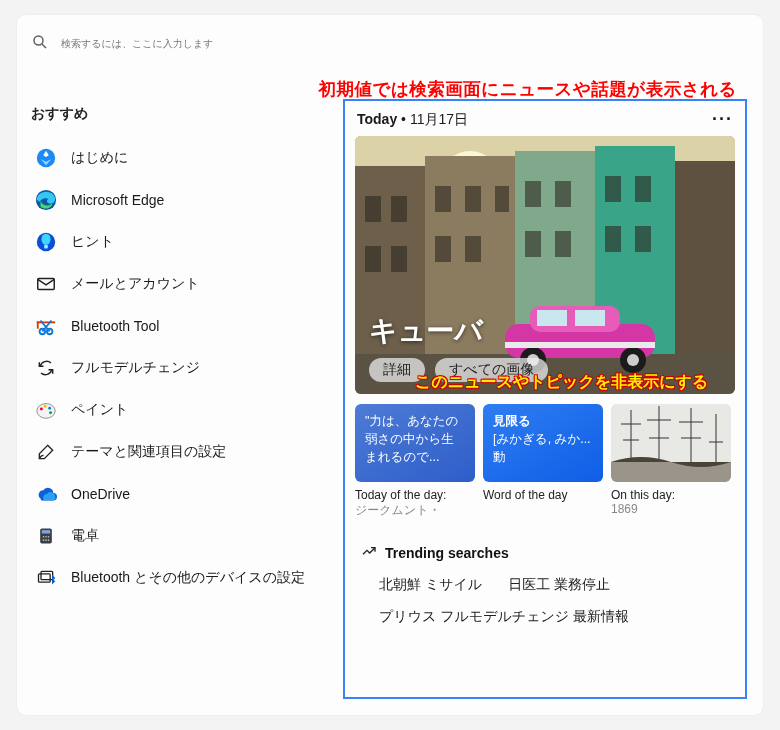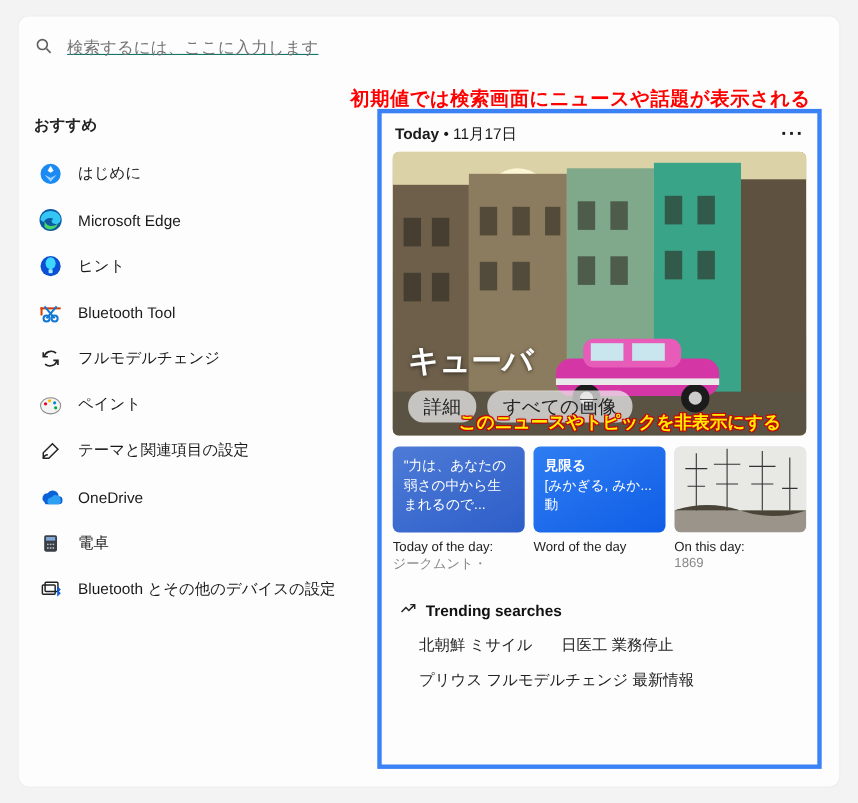--- a/index.html
+++ b/index.html
@@ -24,21 +24,21 @@
 
   .search-row {
     display: flex;
     align-items: center;
     padding: 18px 14px 8px 14px;
     gap: 12px;
   }
   .search-icon svg { width: 18px; height: 18px; stroke:#606060; }
   .search-input {
     border: none; outline: none; background: transparent;
-    font-size: 15px; color: #0f766e; width: 250px; text-decoration: underline;
+    font-size: 10px; color: #b91c1c; width: 250px;
   }
 
   .annot-top {
     position: absolute;
     top: 62px; right: 26px;
     color: #ff0000;
     font-weight: bold;
     font-size: 17.5px;
     letter-spacing: 0.5px;
   }
@@ -63,21 +63,21 @@
     width: 22px; height: 22px;
     display: flex; align-items: center; justify-content: center;
     flex-shrink: 0;
   }
   .rec-label { font-size: 14px; color:#1a1a1a;text-align:center; }
 
   .content {
     position: absolute;
     right: 16px; top: 84px;
     width: 404px; height: 600px;
-    border: 4px solid #3b82f6;
+    border: 2px solid #3b82f6;
     padding: 8px 10px 12px 10px;
   }
   .content-head {
     display: flex; align-items: center; justify-content: space-between;
     padding: 0 2px 6px 2px;
   }
   .content-date { font-size: 14px; }
   .content-date b { font-weight:700; }
   .dots { font-size: 18px; font-weight:700; letter-spacing:1px; cursor:pointer; }
 
@@ -93,21 +93,21 @@
     position: absolute; left: 14px; bottom: 12px;
   }
   .hero-title {
     color: #fff; font-size: 28px; font-weight: 600;
     text-shadow: 0 1px 4px rgba(0,0,0,0.6);
     margin-bottom: 8px;
   }
   .pill-row { display:flex; gap:10px; }
   .pill {
     background: rgba(240,240,240,0.72);
-    color:#222; font-size:17px;
+    color:#222; font-size:14px;
     padding: 3px 14px;
     border-radius: 14px;
     cursor:pointer;
   }
 
   .annot-mid {
     position: absolute;
     left: 60px; top: 236px;
     color: #ffed00;
     font-weight: 800;
@@ -205,20 +205,29 @@
       <span class="rec-icon">
         <svg viewBox="0 0 24 24" width="22" height="22">
             <circle cx="12" cy="12" r="10" fill="#0a4fd6"></circle>
             <ellipse cx="12" cy="9" rx="5" ry="6" fill="#3dd6ff"></ellipse>
             <rect x="10" y="15" width="4" height="4" rx="1" fill="#9cecff"></rect>
           </svg>
       </span>
       <span class="rec-label">ヒント</span>
     </div>
 
+    <div class="rec-item">
+      <span class="rec-icon">
+        <svg viewBox="0 0 24 24" width="22" height="22" fill="none" stroke="#222" stroke-width="1.6">
+            <rect x="3" y="6" width="18" height="12" rx="1"></rect>
+            <path d="M3 7l9 6 9-6"></path>
+          </svg>
+      </span>
+      <span class="rec-label">メールとアカウント</span>
+    </div>
 
     <div class="rec-item">
       <span class="rec-icon">
         <svg viewBox="0 0 24 24" width="22" height="22">
             <rect x="2" y="7" width="20" height="2" fill="#d83b01"></rect>
             <rect x="2" y="7" width="2" height="8" fill="#d83b01"></rect>
             <circle cx="8" cy="18" r="3" fill="none" stroke="#1177d6" stroke-width="2"></circle>
             <circle cx="16" cy="18" r="3" fill="none" stroke="#1177d6" stroke-width="2"></circle>
             <path d="M8 18L18 6M16 18L6 6" stroke="#1177d6" stroke-width="2"></path>
           </svg>

